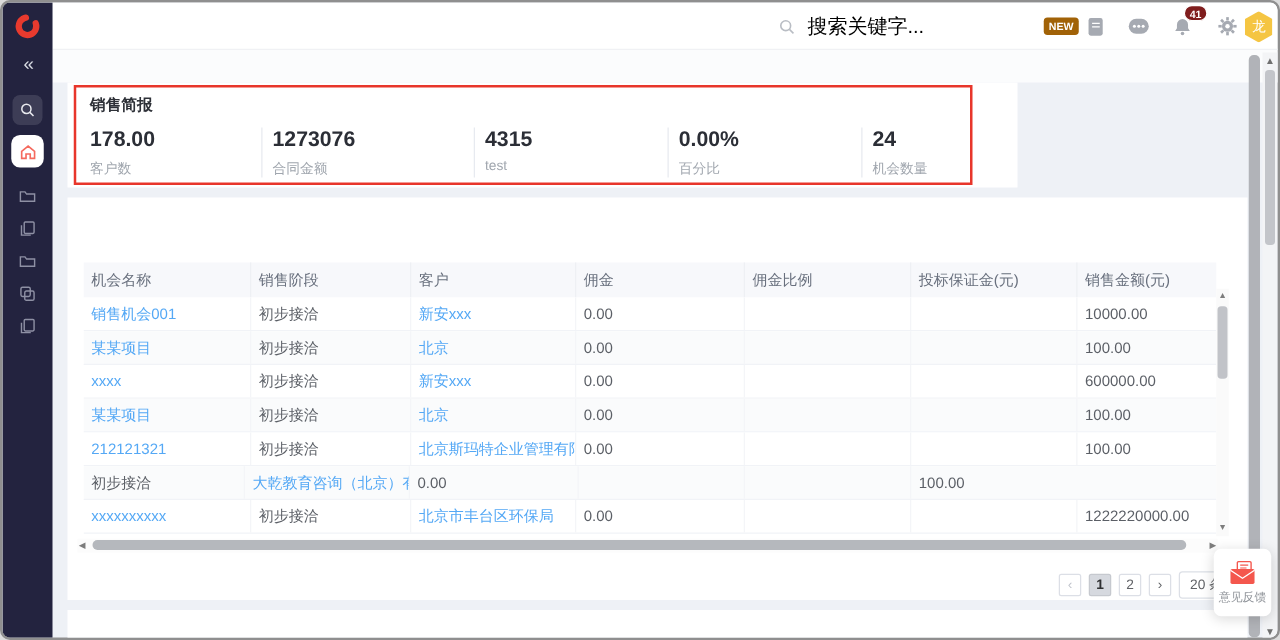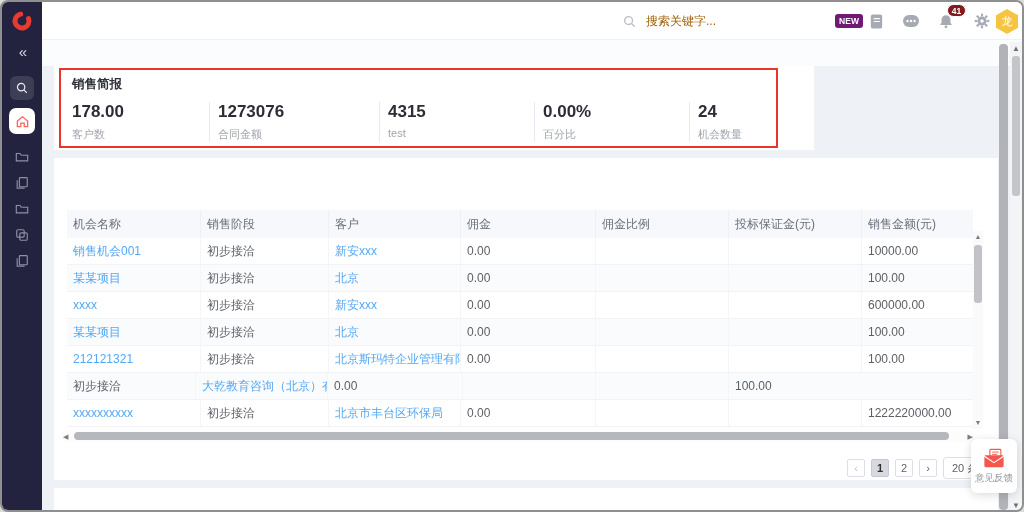--- a/index.html
+++ b/index.html
@@ -13,23 +13,23 @@
   .sb-item { position:absolute; left:0; width:40px; display:flex; justify-content:center; }
   #collapse { top:42px; color:#d8dbe3; font-size:15px; letter-spacing:-2px; line-height:16px; }
   .sb-chip { position:absolute; display:flex; align-items:center; justify-content:center; border-radius:6px; }
   #sb-search { left:8px; top:74px; width:24px; height:24px; background:rgba(255,255,255,.12); }
   #sb-home { left:7px; top:106px; width:26px; height:26px; background:#ffffff; border-radius:7px; }
   .sb-nav { position:absolute; left:13px; width:14px; height:14px; color:#8e90a4; }
 
   
   #topbar { left:40px; top:0; width:982px; height:38px; background:#fff; border-bottom:1px solid #f0f1f4; z-index:10; }
   #searchwrap { left:620px; top:0; height:38px; display:flex; align-items:center; gap:9px; z-index:11; }
-  #search-ph { font-size:12px; color:#a16207; }
+  #search-ph { font-size:16px; color:#000000; }
   .tico { position:absolute; z-index:11; color:#a6aab2; }
-  #new-badge { left:833px; top:12px; width:28px; height:14px; background:#701a75; border-radius:3px;
+  #new-badge { left:833px; top:12px; width:28px; height:14px; background:#a16207; border-radius:3px;
                color:#fff; font-size:8.5px; font-weight:bold; display:flex; align-items:center; justify-content:center; z-index:11;}
   #bell-badge { left:945px; top:2px; min-width:19px; height:13px; background:#7f1d1d; border:1px solid #fff; border-radius:7px;
                 color:#fff; font-size:8.5px; font-weight:bold; display:flex; align-items:center; justify-content:center; z-index:12; padding:0 3px;}
   #avatar { left:994px; top:7px; width:22px; height:25px; background:#f5c542; color:#fff; font-size:11px;
             display:flex; align-items:center; justify-content:center; z-index:11;
             clip-path:polygon(50% 0,100% 25%,100% 75%,50% 100%,0 75%,0 25%); }
 
   
   #tabrow { left:40px; top:38px; width:982px; height:26px; background:#fbfcfd; z-index:6; }
   #tab-home { position:absolute; left:58px; top:0; height:26px; display:flex; align-items:center; gap:7px;

